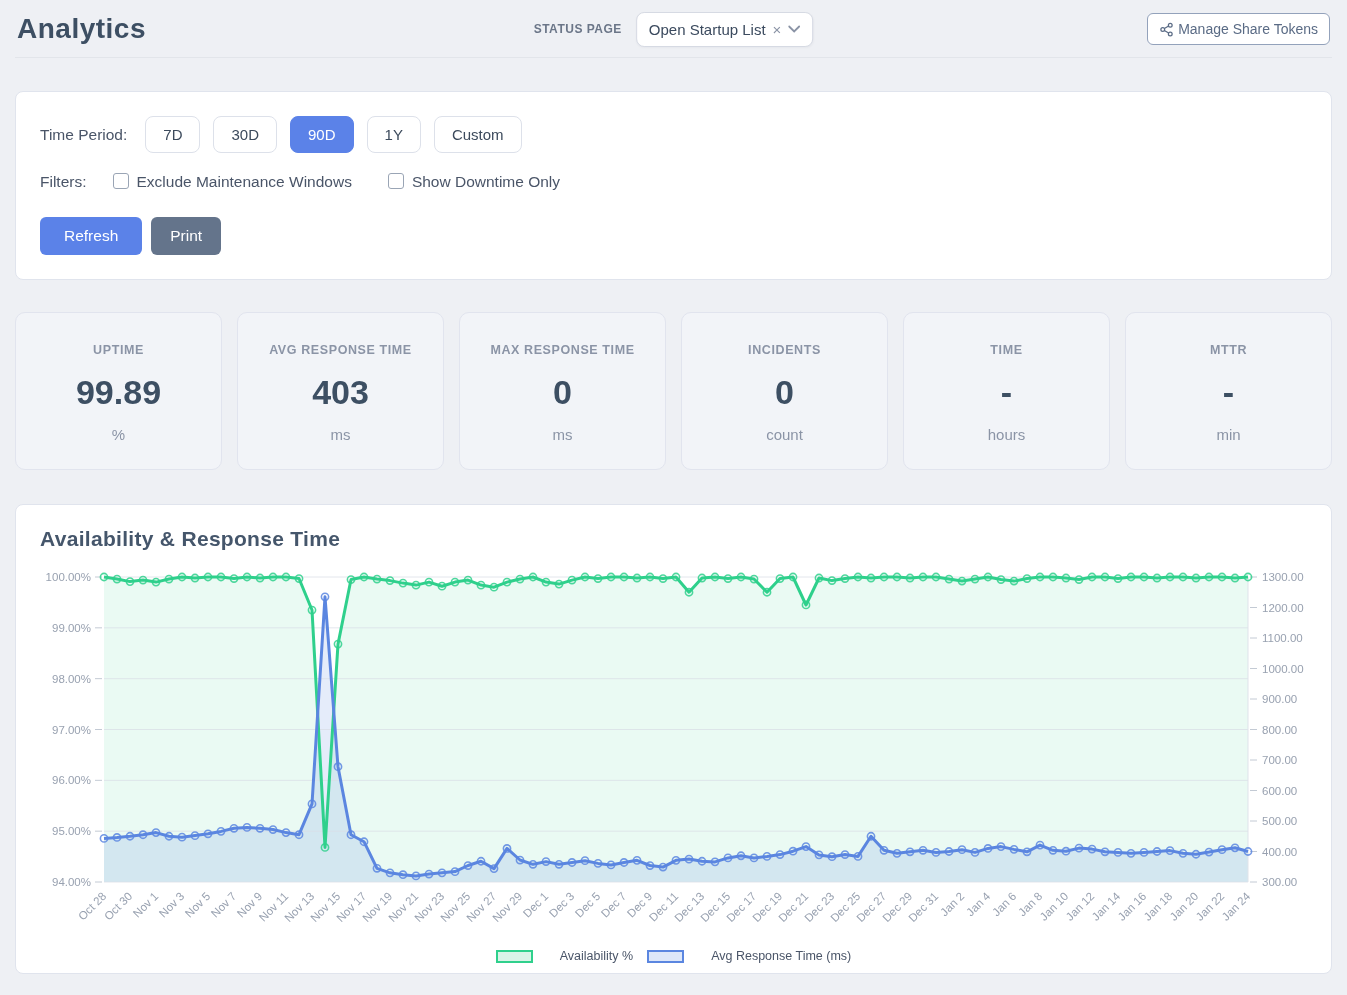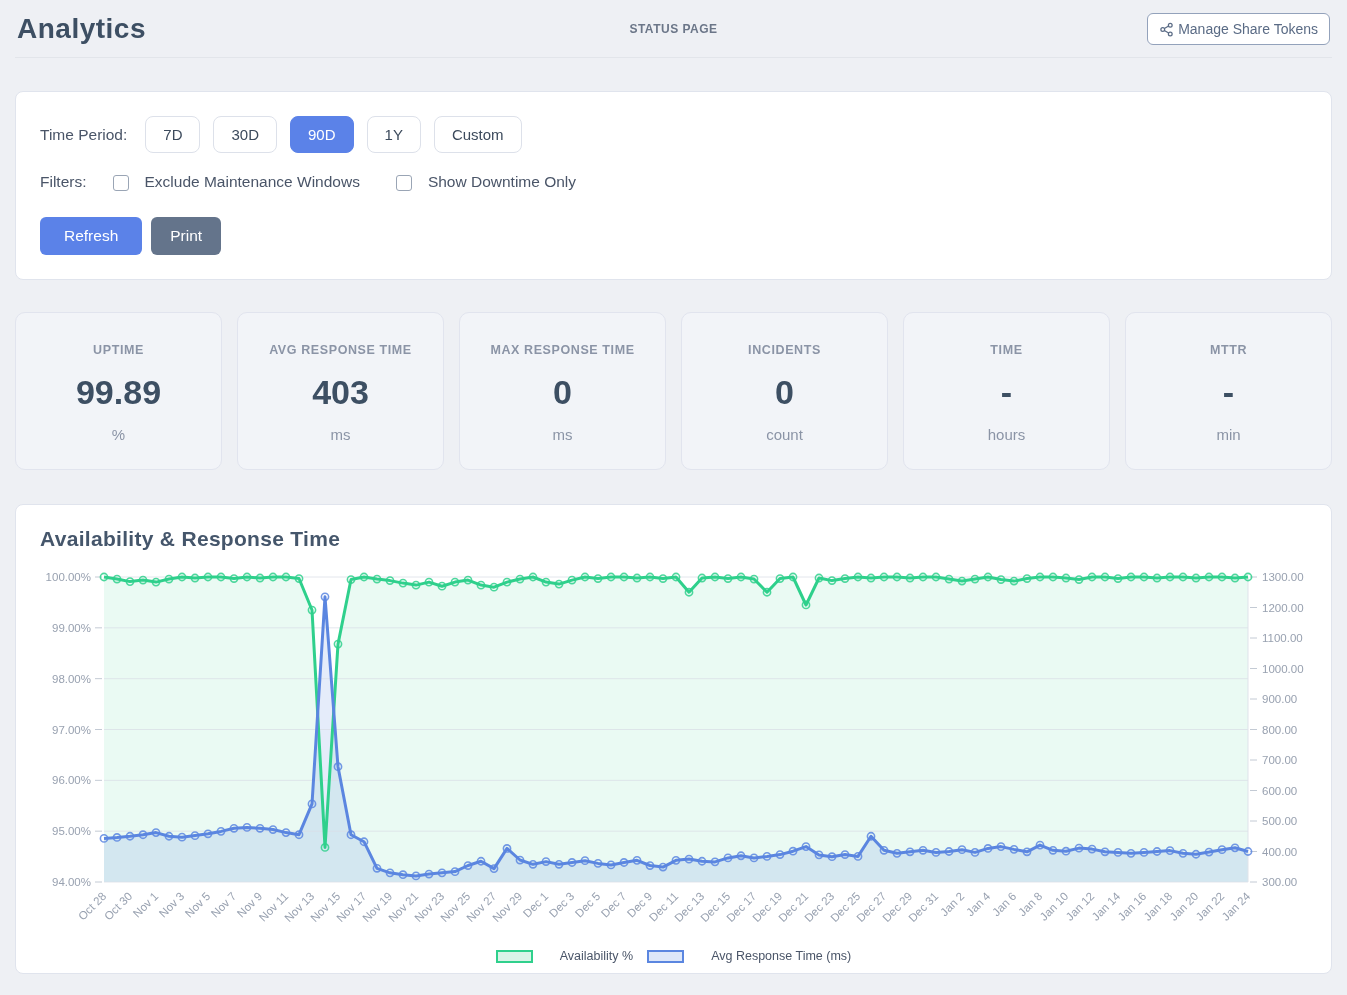--- a/index.html
+++ b/index.html
@@ -27,21 +27,21 @@
   
   .panel { background: #fff; border: 1px solid #e0e4ed; border-radius: 8px; }
   .filter-panel { margin: 33px 15px 0; padding: 24px; }
   .filter-row { display: flex; align-items: center; }
   .row-label { font-size: 15.5px; color: #4a5568; margin-right: 18px; }
   .tp-btn { background: #fff; border: 1px solid #dde1ea; border-radius: 8px;
             padding: 9px 17px; font-size: 15px; color: #3c4a5c; margin-right: 13px;
             cursor: pointer; }
   .tp-btn.active { background: #5b82e8; border-color: #5b82e8; color: #ffffff; }
   .filters-row { margin-top: 20px; }
-  .cb-wrap { display: flex; align-items: flex-end; gap: 16px; margin-right: 36px; cursor: pointer; }
+  .cb-wrap { display: flex; align-items: flex-start; gap: 8px; margin-right: 36px; cursor: pointer; }
   .cb { appearance: none; -webkit-appearance: none; width: 16px; height: 16px;
         border: 1.5px solid #9aa5b5; border-radius: 3px; background: #fff; cursor: pointer; }
   .cb-label { font-size: 15.5px; color: #4a5568; }
   .actions-row { margin-top: 26px; display: flex; gap: 9px; }
   .btn { border: none; border-radius: 6px; padding: 10px 24px; font-size: 15.5px;
          color: #fff; cursor: pointer; font-family: "Liberation Sans", sans-serif; }
   .btn-refresh { background: #5b82e8; }
   .btn-print { background: #64748b; padding: 10px 19px; }
 
   
@@ -63,20 +63,27 @@
 </style>
 </head>
 <body>
 
 <div class="page">
 
   <div class="header">
     <div class="app-title">Analytics</div>
     <div class="header-center">
       <span class="status-label">STATUS PAGE</span>
+      <div class="status-select">
+        <span class="value">Open Startup List</span>
+        <span class="clear-x">×</span>
+        <svg class="chev" width="12" height="8" viewBox="0 0 12 8">
+            <path d="M1 1.5 L6 6.5 L11 1.5" fill="none" stroke="currentColor" stroke-width="1.8" stroke-linecap="round"></path>
+          </svg>
+      </div>
     </div>
     <div class="header-right">
       <button class="manage-btn">
         <svg width="15" height="15" viewBox="0 0 24 24" fill="none" stroke="#5a6b85" stroke-width="2">
             <circle cx="18" cy="5" r="3"></circle>
             <circle cx="6" cy="12" r="3"></circle>
             <circle cx="18" cy="19" r="3"></circle>
             <path d="M8.6 13.5l6.8 4M15.4 6.5l-6.8 4"></path>
           </svg>
         <span>Manage Share Tokens</span>

